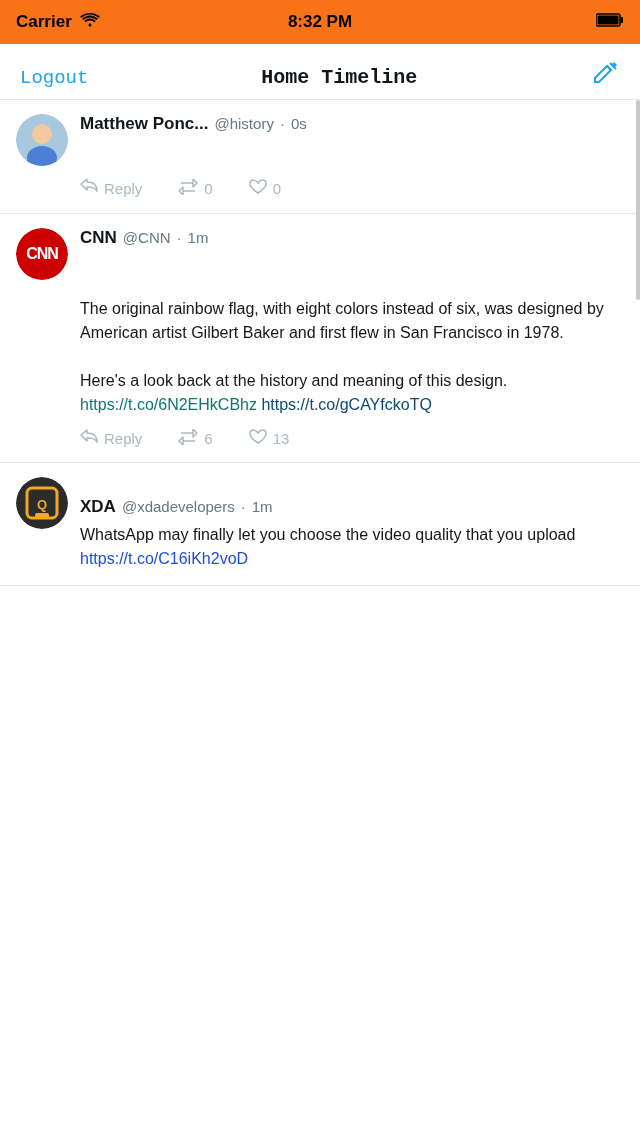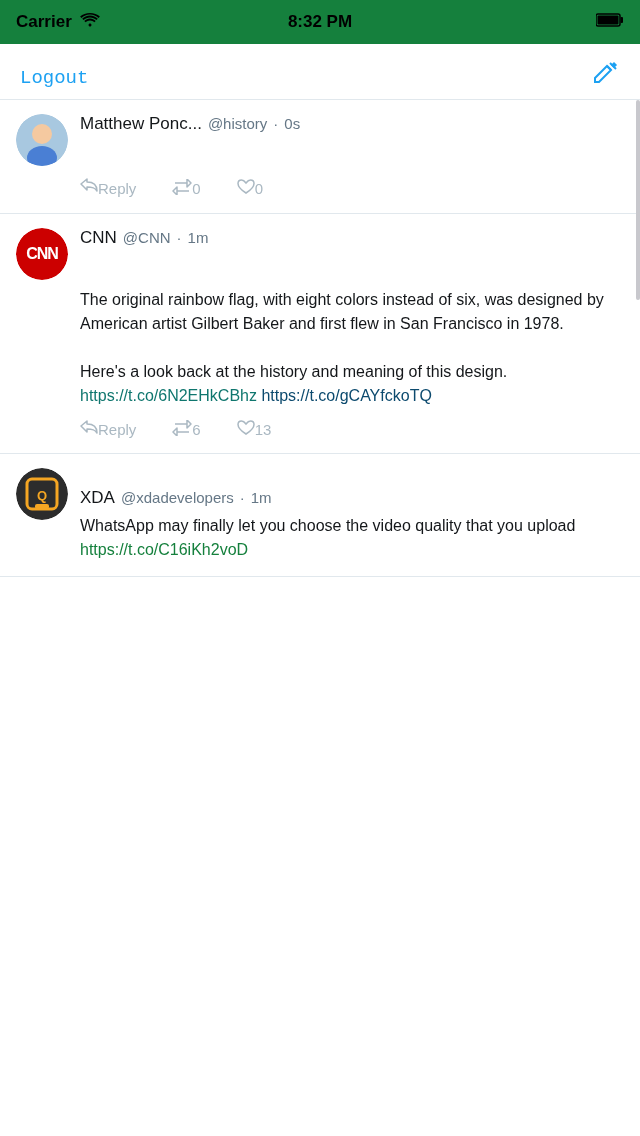--- a/index.html
+++ b/index.html
@@ -11,21 +11,21 @@
       min-height: 1136px;
       overflow-x: hidden;
     }
 
     
     .status-bar {
       display: flex;
       justify-content: space-between;
       align-items: center;
       padding: 6px 16px;
-      background: #15803d;
+      background: #f97316;
       height: 44px;
     }
     .status-left {
       display: flex;
       align-items: center;
       gap: 8px;
       font-size: 17px;
       font-weight: 600;
     }
     .status-time {
@@ -103,48 +103,49 @@
     }
 
     .tweet-meta {
       display: flex;
       align-items: baseline;
       gap: 6px;
       flex-wrap: wrap;
     }
     .tweet-name {
       font-size: 17px;
-      font-weight: 400;
+      font-weight: 700;
       color: #14171a;
     }
     .tweet-handle {
       font-size: 15px;
       color: #657786;
     }
     .tweet-time {
       font-size: 15px;
       color: #657786;
     }
     .tweet-content {
-      margin-top: 8px;
+      margin-top: 17px;
       margin-left: 64px;
       font-size: 16px;
       color: #14171a;
       line-height: 1.5;
     }
     .tweet-actions {
       display: flex;
       align-items: center;
       gap: 36px;
       margin-top: 12px;
       margin-left: 64px;
     }
     .action-btn {
       display: flex;
       align-items: center;
+      gap: 6px;
       color: #aab8c2;
       font-size: 15px;
       cursor: pointer;
     }
 
     
     .scrollbar {
       position: absolute;
       right: 0;
       top: 100px;
@@ -174,20 +175,21 @@
     <svg width="28" height="14" viewBox="0 0 28 14">
       <rect x="0" y="1" width="24" height="12" rx="2" ry="2" stroke="#000" stroke-width="1.5" fill="none"></rect>
       <rect x="24.5" y="4" width="2.5" height="6" rx="1" fill="#000"></rect>
       <rect x="1.5" y="2.5" width="21" height="9" rx="1" fill="#000"></rect>
     </svg>
   </div>
 </div>
 
 <div class="nav-bar">
   <a class="nav-logout">Logout</a>
+  <span class="nav-title">Home Timeline</span>
   <div style="color:#1da1f2; width:30px; height:30px; display:flex; align-items:center; justify-content:center;">
     <svg width="28" height="28" viewBox="0 0 28 28" fill="none">
       <path d="M4 22L8 22L20 10L16 6L4 18V22Z" stroke="#1da1f2" stroke-width="2" fill="none"></path>
       <path d="M16 6L20 10" stroke="#1da1f2" stroke-width="2"></path>
       <path d="M19 3L25 9" stroke="#1da1f2" stroke-width="2"></path>
       <path d="M21 5L23 3L25 5L23 7L21 5Z" stroke="#1da1f2" stroke-width="1.5" fill="#1da1f2"></path>
     </svg>
   </div>
 </div>
 
@@ -304,21 +306,21 @@
         </div>
       </div>
       <div style="flex:1;margin-top:20px;">
         <div class="tweet-meta">
           <span class="tweet-name">XDA</span>
           <span class="tweet-handle">@xdadevelopers</span>
           <span class="tweet-time">·</span>
           <span class="tweet-time">1m</span>
         </div>
         <div class="tweet-content" style="margin-left:0; margin-top:6px;">
-          WhatsApp may finally let you choose the video quality that you upload <span style="color:#15803d;">https://t.co/C16iKh2voD</span>
+          WhatsApp may finally let you choose the video quality that you upload <span style="color:#1d4ed8;">https://t.co/C16iKh2voD</span>
         </div>
       </div>
     </div>
   </div>
 
 </div>
 
 <div class="scrollbar"></div>
 
 </body></html>

